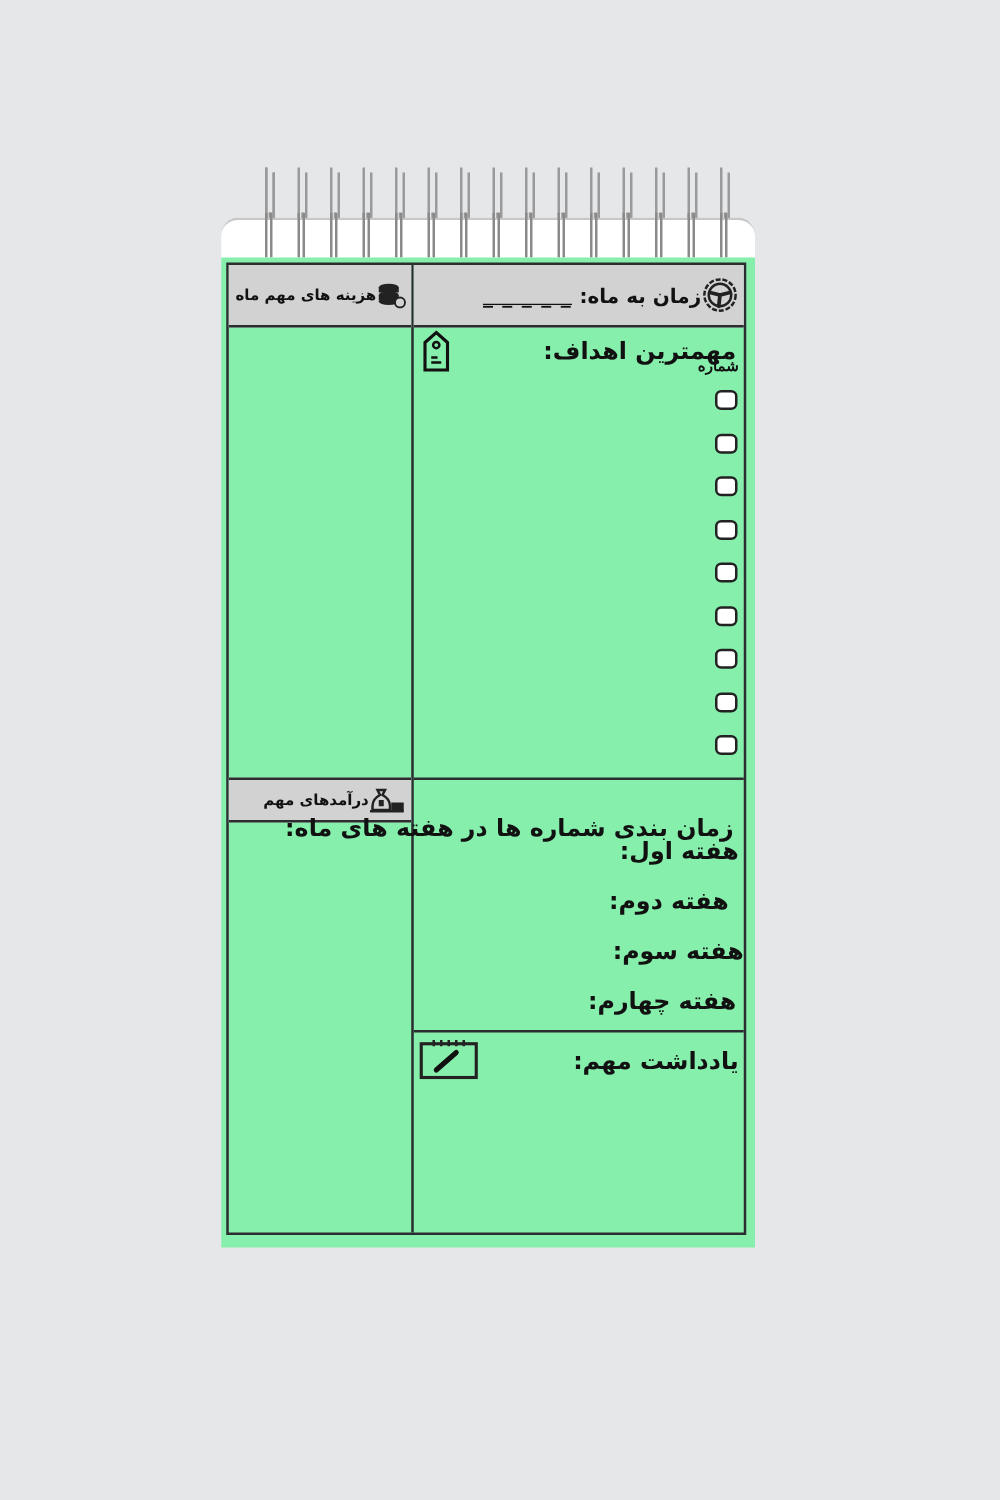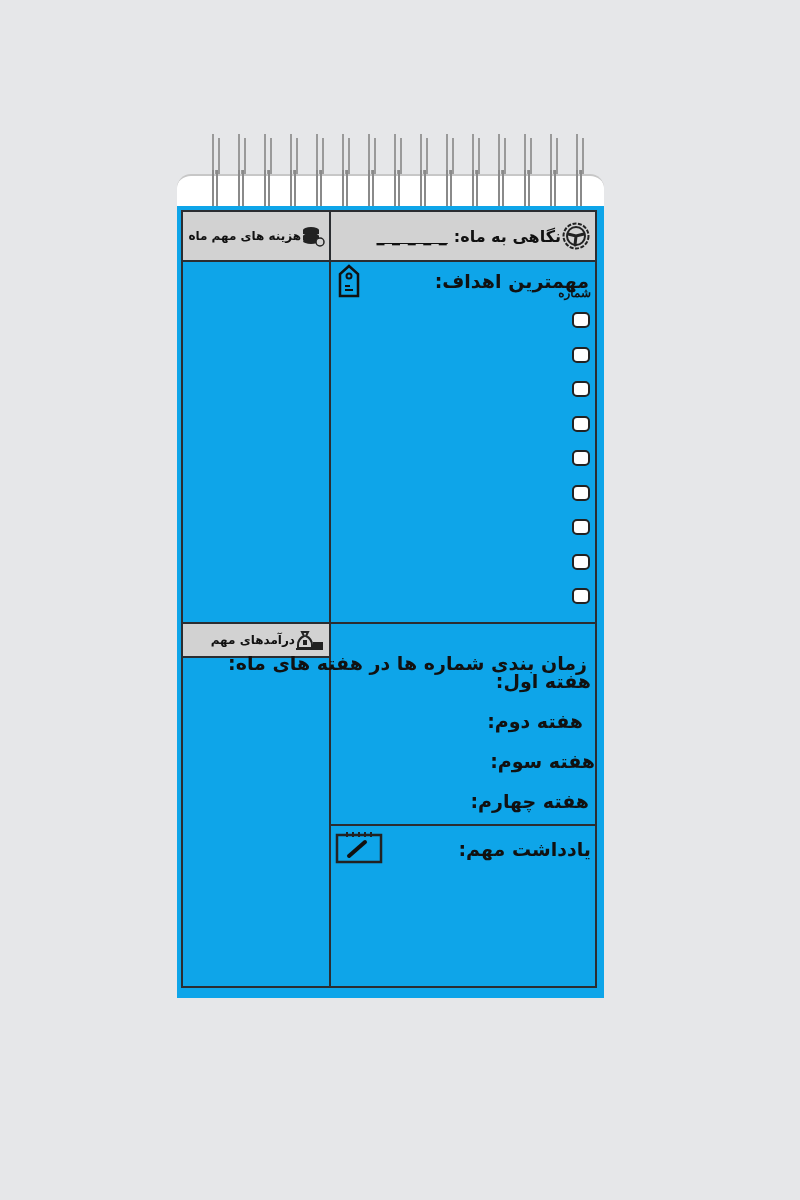--- a/index.html
+++ b/index.html
@@ -23,21 +23,21 @@
       position: absolute; left: 0; top: 44px;
       width: 427px; height: 36px;
       background: #fff;
       border-top-left-radius: 14px;
       border-top-right-radius: 14px;
       border-top: 2px solid #c7c7c7;
     }
     .sheet {
       position: absolute; left: 0; top: 76px;
       width: 427px; height: 792px;
-      background: #0ea5e9;
+      background: #86efac;
     }
     .frame {
       position: absolute;
       left: 4px; top: 4px;
       width: 416px; height: 778px;
       border: 2px solid #2b2d31;
       box-sizing: border-box;
     }
     .col-divider {
       position: absolute; left: 146px; top: 0;
@@ -144,21 +144,21 @@
         </svg>
         <span class="hdr-text">هزینه های مهم ماه</span>
       </div>
 
       <div class="hdr hdr-right" style="padding-right:4px;">
         <svg class="icon" width="30" height="30" viewBox="0 0 30 30">
           <circle cx="15" cy="15" r="12.5" fill="none" stroke="#222" stroke-width="2" stroke-dasharray="4 1.5"></circle>
           <circle cx="15" cy="15" r="9" fill="none" stroke="#222" stroke-width="2"></circle>
           <path d="M7 13 L15 15 L23 13 M15 15 L14 24" stroke="#222" stroke-width="3" fill="none" stroke-linecap="round"></path>
         </svg>
-        <span class="title-text">نگاهی به ماه:</span>
+        <span class="title-text">زمان به ماه:</span>
         <span class="title-text" style="margin-right:6px;letter-spacing:1px;text-decoration:underline;">_ _ _ _ _</span>
       </div>
 
       <div class="hdr hdr-left2" style="padding-right:4px;padding-left:44px;">
         <svg class="icon" width="30" height="22" viewBox="0 0 30 22">
           <path d="M7 3 L13 3 L11 7 Q17 10 17 16 L17 19 L3 19 L3 16 Q3 10 9 7 Z" fill="none" stroke="#222" stroke-width="2"></path>
           <rect x="8" y="11" width="4" height="5" fill="#222"></rect>
           <rect x="18" y="13" width="10" height="7" fill="#222"></rect>
           <path d="M1 20 L28 20" stroke="#222" stroke-width="2"></path>
         </svg>

